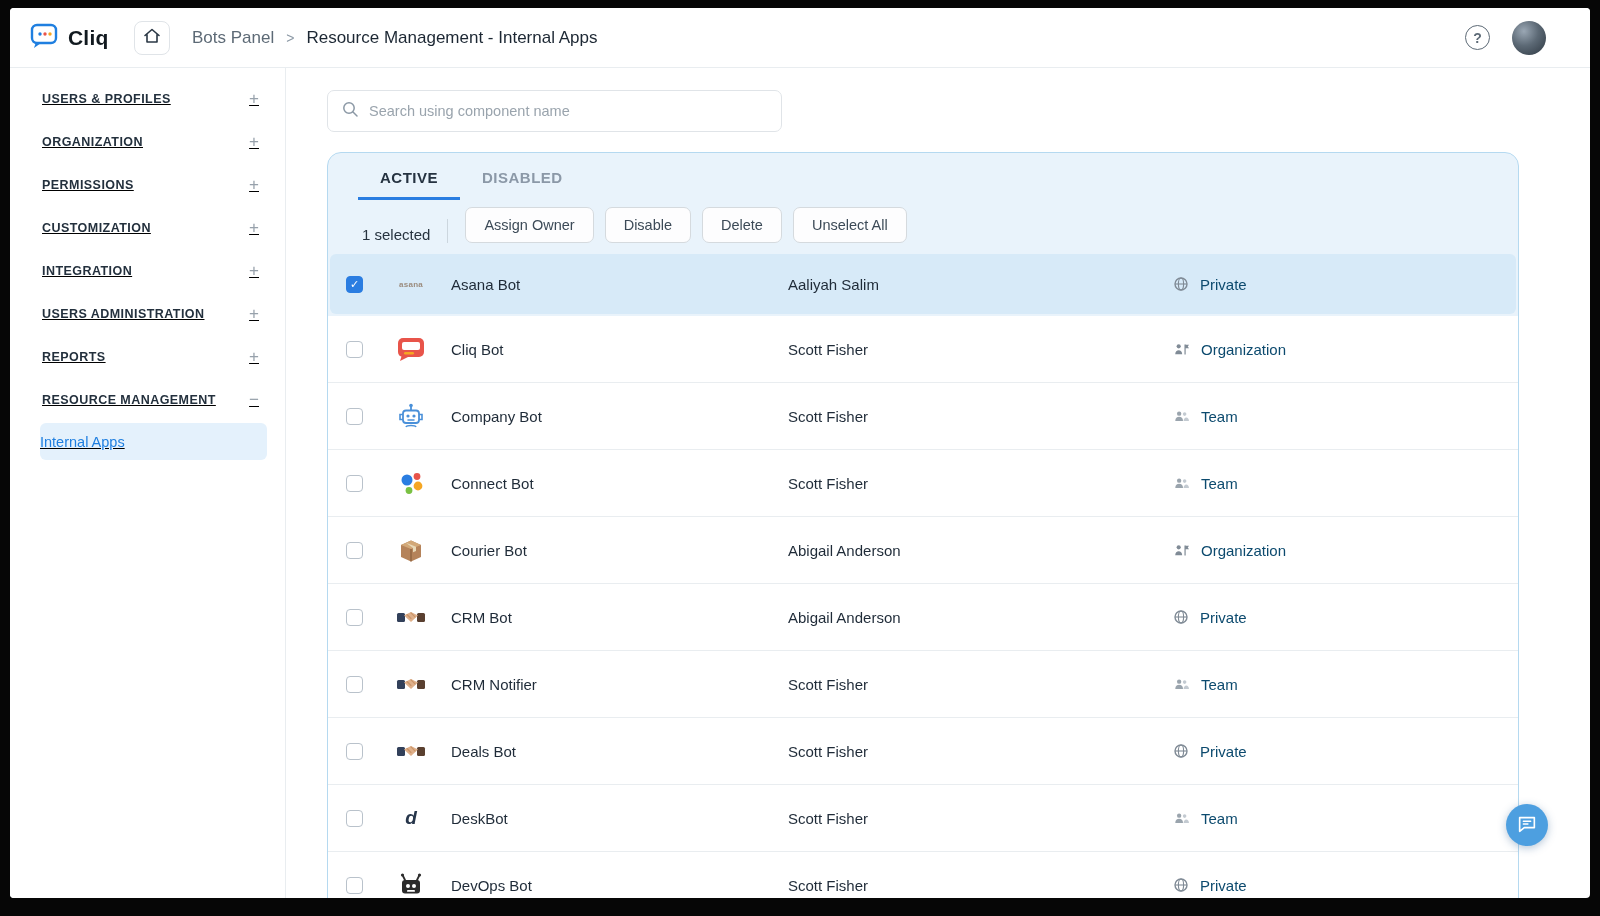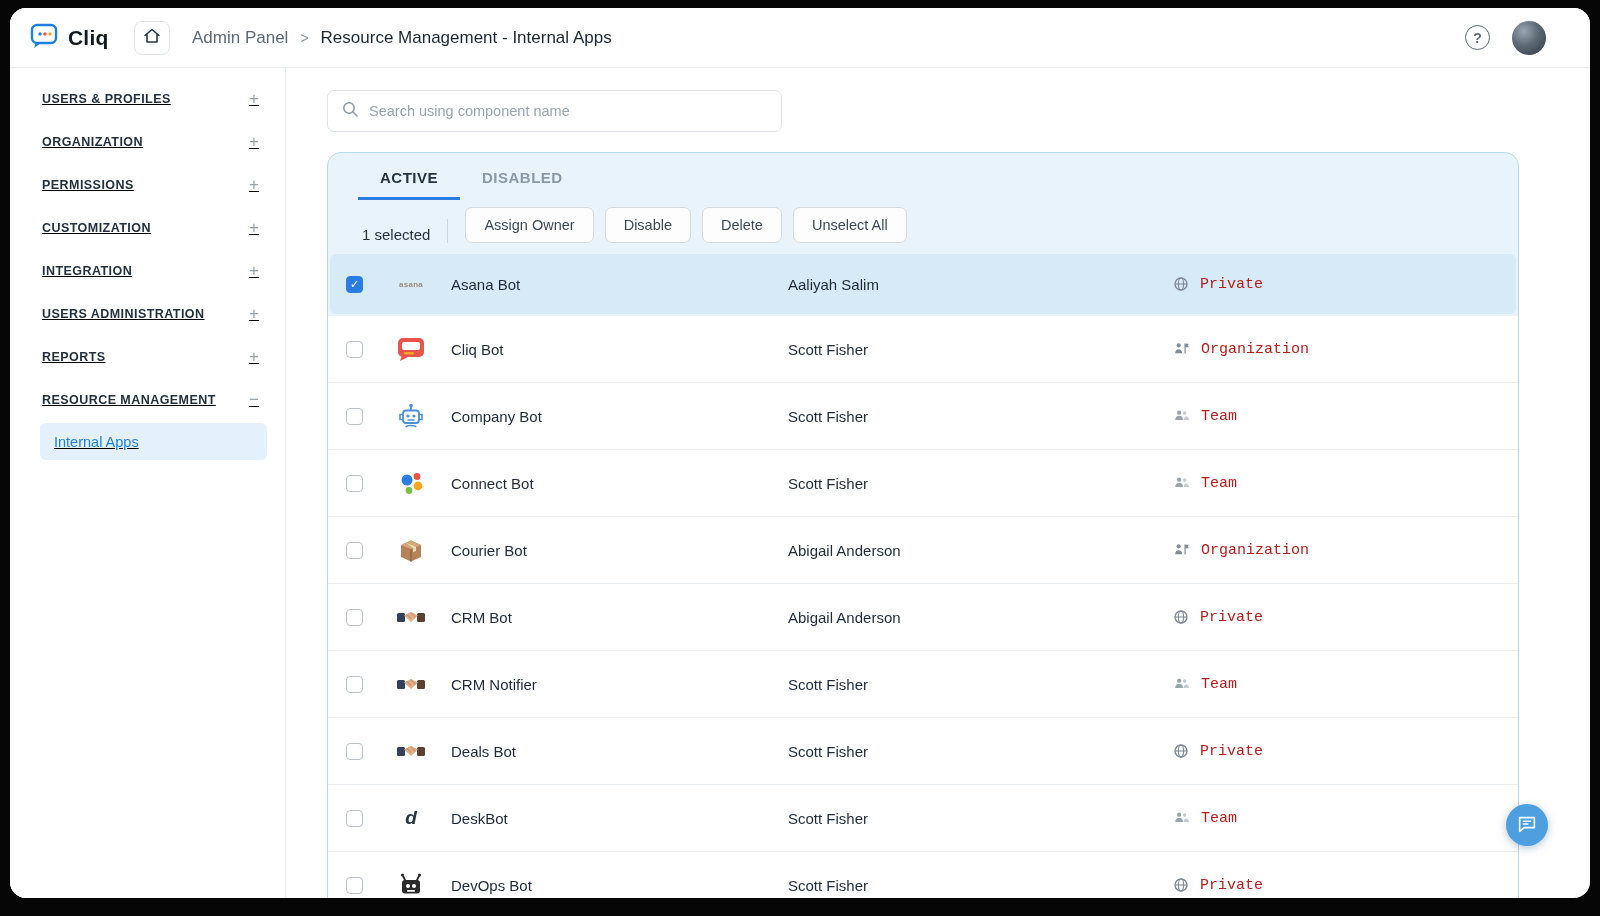--- a/index.html
+++ b/index.html
@@ -1,19 +1,19 @@
 <!DOCTYPE html>
 <html><head>
 <meta charset="utf-8">
 <style>
   * { margin:0; padding:0; box-sizing:border-box; }
   html,body { width:1600px; height:916px; overflow:hidden; background:#060606;
     font-family:"Liberation Sans", sans-serif; }
   .frame { width:1600px; height:916px; padding:8px 10px 18px 10px; background:#060606; }
-  .app { width:100%; height:100%; background:#fff; border-radius:16px; overflow:hidden;
+  .app { width:100%; height:100%; background:#fff; border-radius:4px; overflow:hidden;
     position:relative; display:flex; flex-direction:column; }
 
   
   header { height:60px; flex:0 0 60px; display:flex; align-items:center;
     border-bottom:1px solid #e9edf0; padding:0 44px 0 20px; background:#fff; }
   .logo { display:flex; align-items:center; gap:8px; width:104px; }
   .logo-text { font-size:21px; font-weight:700; color:#11191f; letter-spacing:.2px; }
   .home-btn { width:36px; height:34px; border:1px solid #e0e4e8; border-radius:8px;
     background:#fff; display:flex; align-items:center; justify-content:center; cursor:pointer; }
   .breadcrumb { display:flex; align-items:center; gap:12px; margin-left:22px; font-size:17px; }
@@ -28,21 +28,21 @@
     background:radial-gradient(circle at 35% 30%, #9aa7b4 0%, #5c6975 45%, #2c3640 100%); }
 
   
   .body { flex:1; display:flex; min-height:0; }
   .sidebar { width:276px; flex:0 0 276px; border-right:1px solid #e9edf0; padding-top:9px; background:#fff;text-decoration:underline; }
   .sb-item { height:43px; display:flex; align-items:center; justify-content:space-between;
     padding:0 26px 0 32px; cursor:pointer; }
   .sb-label { font-size:12.5px; font-weight:700; letter-spacing:.45px; color:#23303d; }
   .sb-toggle { font-size:17px; color:#97a1ab; font-weight:400; line-height:1; }
   .sb-sub { height:37px; margin:2px 18px 2px 30px; border-radius:6px; display:flex;
-    align-items:center; padding-left:14px; font-size:14.5px; color:#3a4652; cursor:pointer; }
+    align-items:center; font-size:14.5px; color:#3a4652; cursor:pointer; }
   .sb-sub.active { background:#e4f1fc; color:#1f7fe0; }
 
   .main { flex:1; padding:22px 0 0 41px; position:relative; min-width:0; }
 
   
   .controls { display:flex; gap:26px;align-items:center; }
   .search { width:455px; height:42px; border:1px solid #e0e4e8; border-radius:7px;
     display:flex; align-items:center; padding:0 14px; gap:10px; background:#fff; }
   .search input { border:none; outline:none; flex:1; font-size:14.5px; color:#2a3744;
     font-family:"Liberation Sans",sans-serif; background:transparent; }
@@ -76,21 +76,21 @@
     background:#fff; display:flex; align-items:center; justify-content:center;
     font-size:11px; color:#fff; }
   .cb.checked { background:#2a7de1; border-color:#2a7de1; }
   .bicon { width:36px; height:36px; flex:0 0 36px; margin-left:30px; border-radius:7px;
     display:flex; align-items:center; justify-content:center; overflow:hidden; background:#fff; }
   .row.selected .bicon { background:transparent; }
   .asana-txt { font-size:8px; color:#9b8c7e; letter-spacing:.3px; font-weight:600; }
   .desk-txt { font-size:19px; font-weight:700; color:#27364b; font-style:italic; }
   .bname { width:337px; margin-left:22px; font-size:15px; color:#1f2b38; }
   .bowner { width:385px; font-size:15px; color:#1f2b38; }
-  .bscope { display:flex; align-items:flex-start; gap:11px; font-size:15px; color:#b91c1c;font-family:Liberation Mono, monospace; }
+  .bscope { display:flex; align-items:center; gap:11px; font-size:15px; color:#0c4a6e; }
   .sicon { display:flex; align-items:center; }
 
   
   .chat-fab { position:absolute; right:42px; bottom:52px; width:42px; height:42px;
     border-radius:50%; background:#4d9fe0; border:none; display:flex; align-items:center;
     justify-content:center; cursor:pointer; box-shadow:0 2px 8px rgba(40,90,140,.35); }
 </style>
 </head>
 <body>
 
@@ -111,21 +111,21 @@
         <span class="logo-text">Cliq</span>
       </div>
       <button class="home-btn">
         <span>
           <svg width="18" height="18" viewBox="0 0 18 18">
             <path d="M2 8.5L9 2.5l7 6M4 7.8V15h10V7.8" fill="none" stroke="#2a3744" stroke-width="1.6" stroke-linejoin="round" stroke-linecap="round"></path>
           </svg>
         </span>
       </button>
       <nav class="breadcrumb">
-        <span class="bc-root">Admin Panel</span>
+        <span class="bc-root">Bots Panel</span>
         <span class="bc-sep">&gt;</span>
         <span class="bc-current">Resource Management - Internal Apps</span>
       </nav>
       <div class="header-right">
         <span class="help">?</span>
         <span class="avatar"></span>
       </div>
     </header>
 
     <div class="body">

